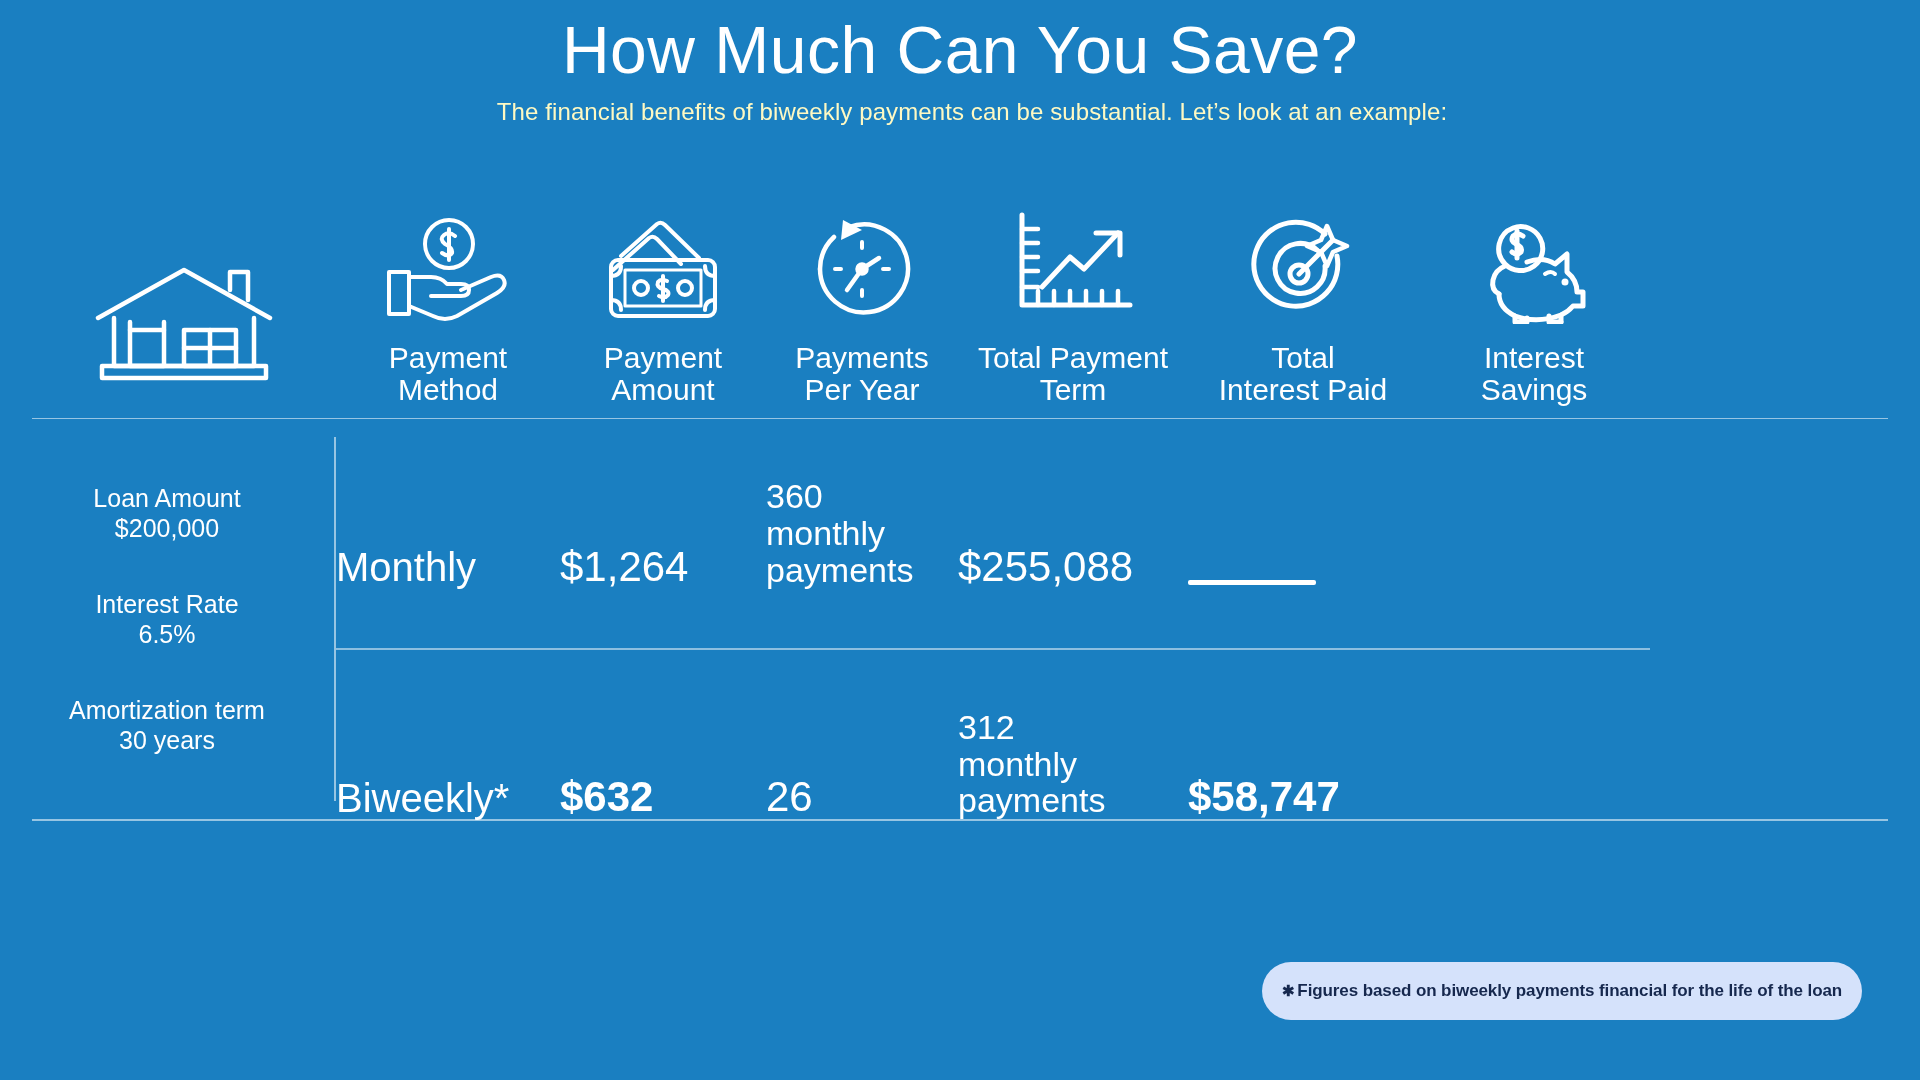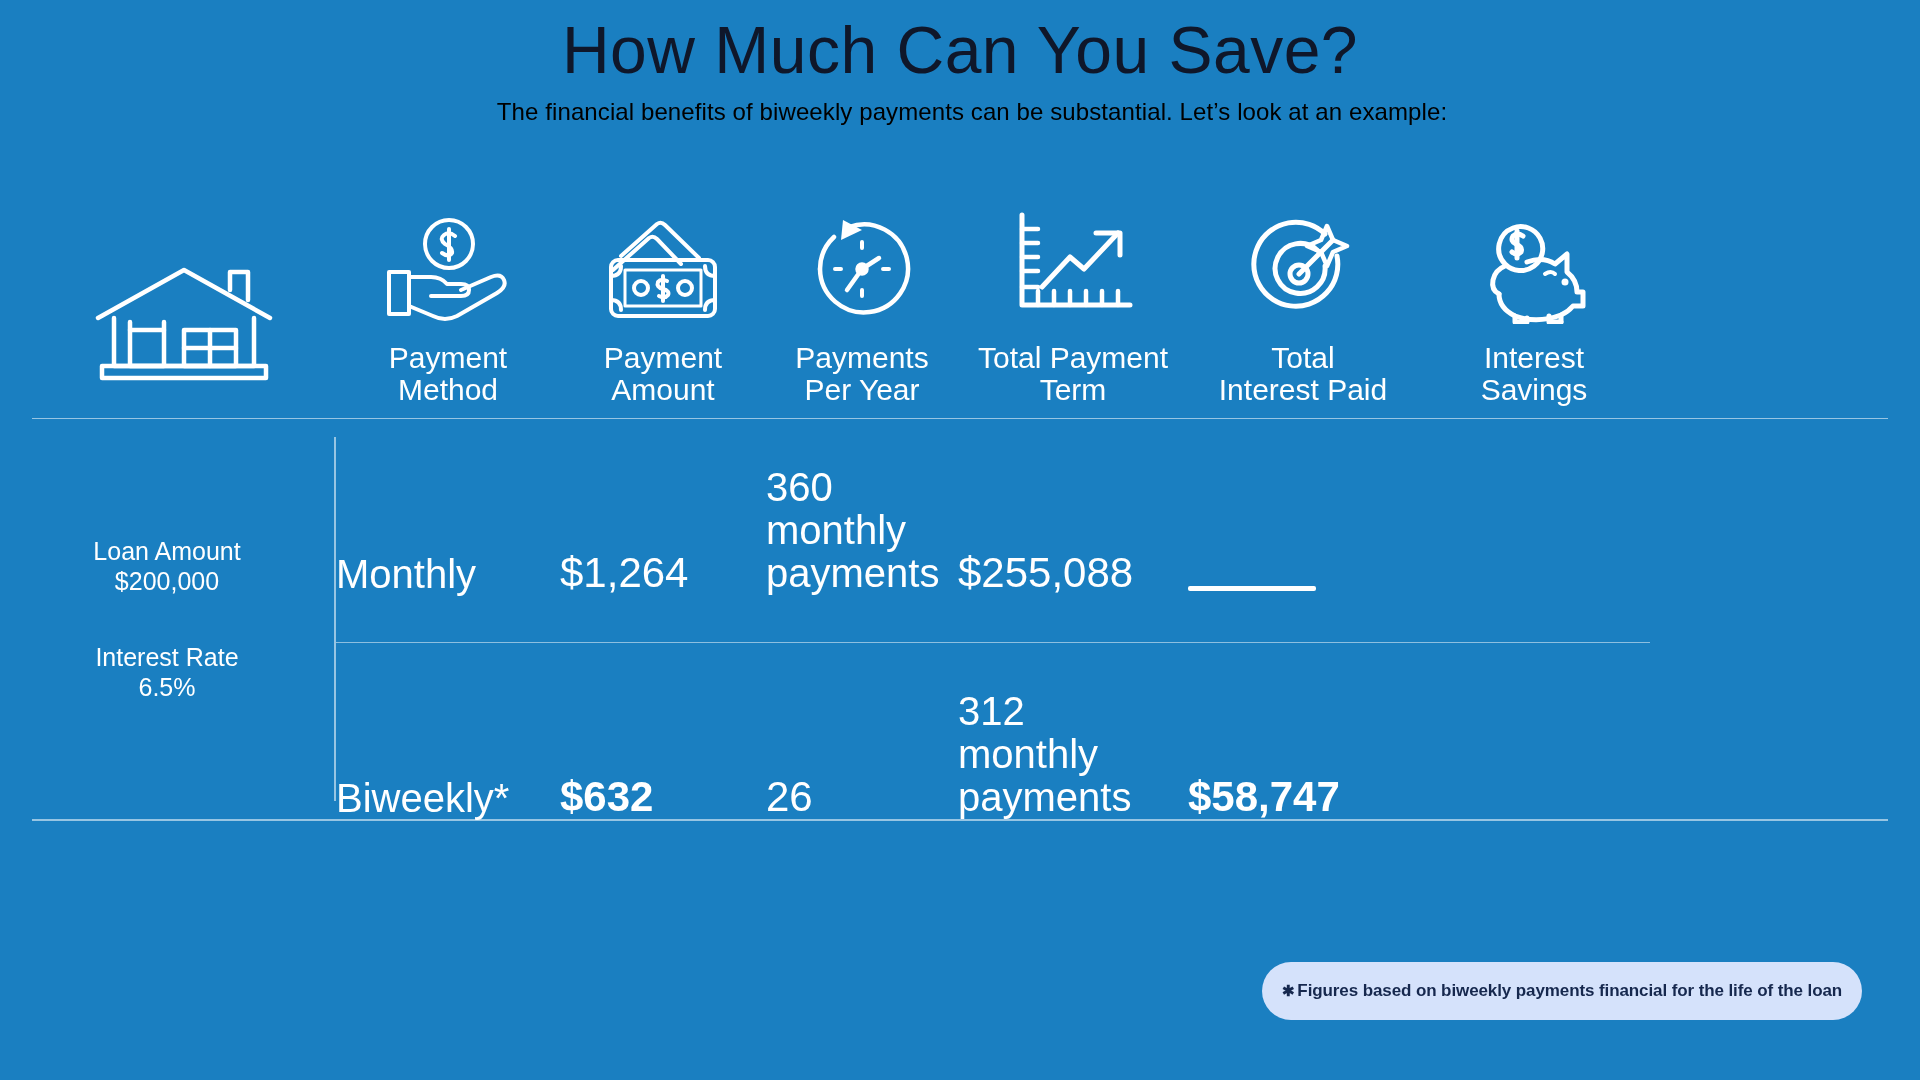--- a/index.html
+++ b/index.html
@@ -12,27 +12,27 @@
     position:relative;
   }
 
   
   .header { width:100%; padding-top:14px; text-align:center; }
   .title {
     font-size:66px;
     font-weight:400;
     letter-spacing:0.5px;
     line-height:1.12;
-    color:#0f172a;
+    color:#ffffff;
   }
   .subtitle {
     font-size:24px;
     font-weight:400;
     margin-top:10px;
-    color:#000000;
+    color:#fef9c3;
     letter-spacing:0.1px;
     margin-left:24px;
   }
 
   
   .table {
     position:absolute;
     left:32px;
     top:196px;
     width:1856px;
@@ -76,21 +76,21 @@
     position:absolute;
     left:302px;
     top:18px;
     bottom:18px;
     width:1.5px;
     background:rgba(255,255,255,0.55);
   }
   .val { font-size:38px; font-weight:400; line-height:1.04; }
   .val.big { font-size:42px; }
   .val.bold { font-weight:700; }
-  .val.multi { font-size:40px; line-height:1.08; white-space:pre-line; }
+  .val.multi { font-size:34px; line-height:1.08; white-space:pre-line; }
   .val.method { font-size:40px; }
 
   .dash {
     display:inline-block;
     width:128px;
     height:5px;
     background:#ffffff;
     border-radius:2px;
   }
 
@@ -277,20 +277,24 @@
       <div style="grid-row: 1 / span 3;">
         <div class="params">
           <div class="param">
             <div class="p-label">Loan Amount</div>
             <div class="p-value">$200,000</div>
           </div>
           <div class="param">
             <div class="p-label">Interest Rate</div>
             <div class="p-value">6.5%</div>
           </div>
+          <div class="param">
+            <div class="p-label">Amortization term</div>
+            <div class="p-value">30 years</div>
+          </div>
         </div>
       </div>
 
       <div class="cell">
         <div class="val method">Monthly</div>
       </div>
       <div class="cell">
         <div class="val big">$1,264</div>
       </div>
       <div class="cell">

